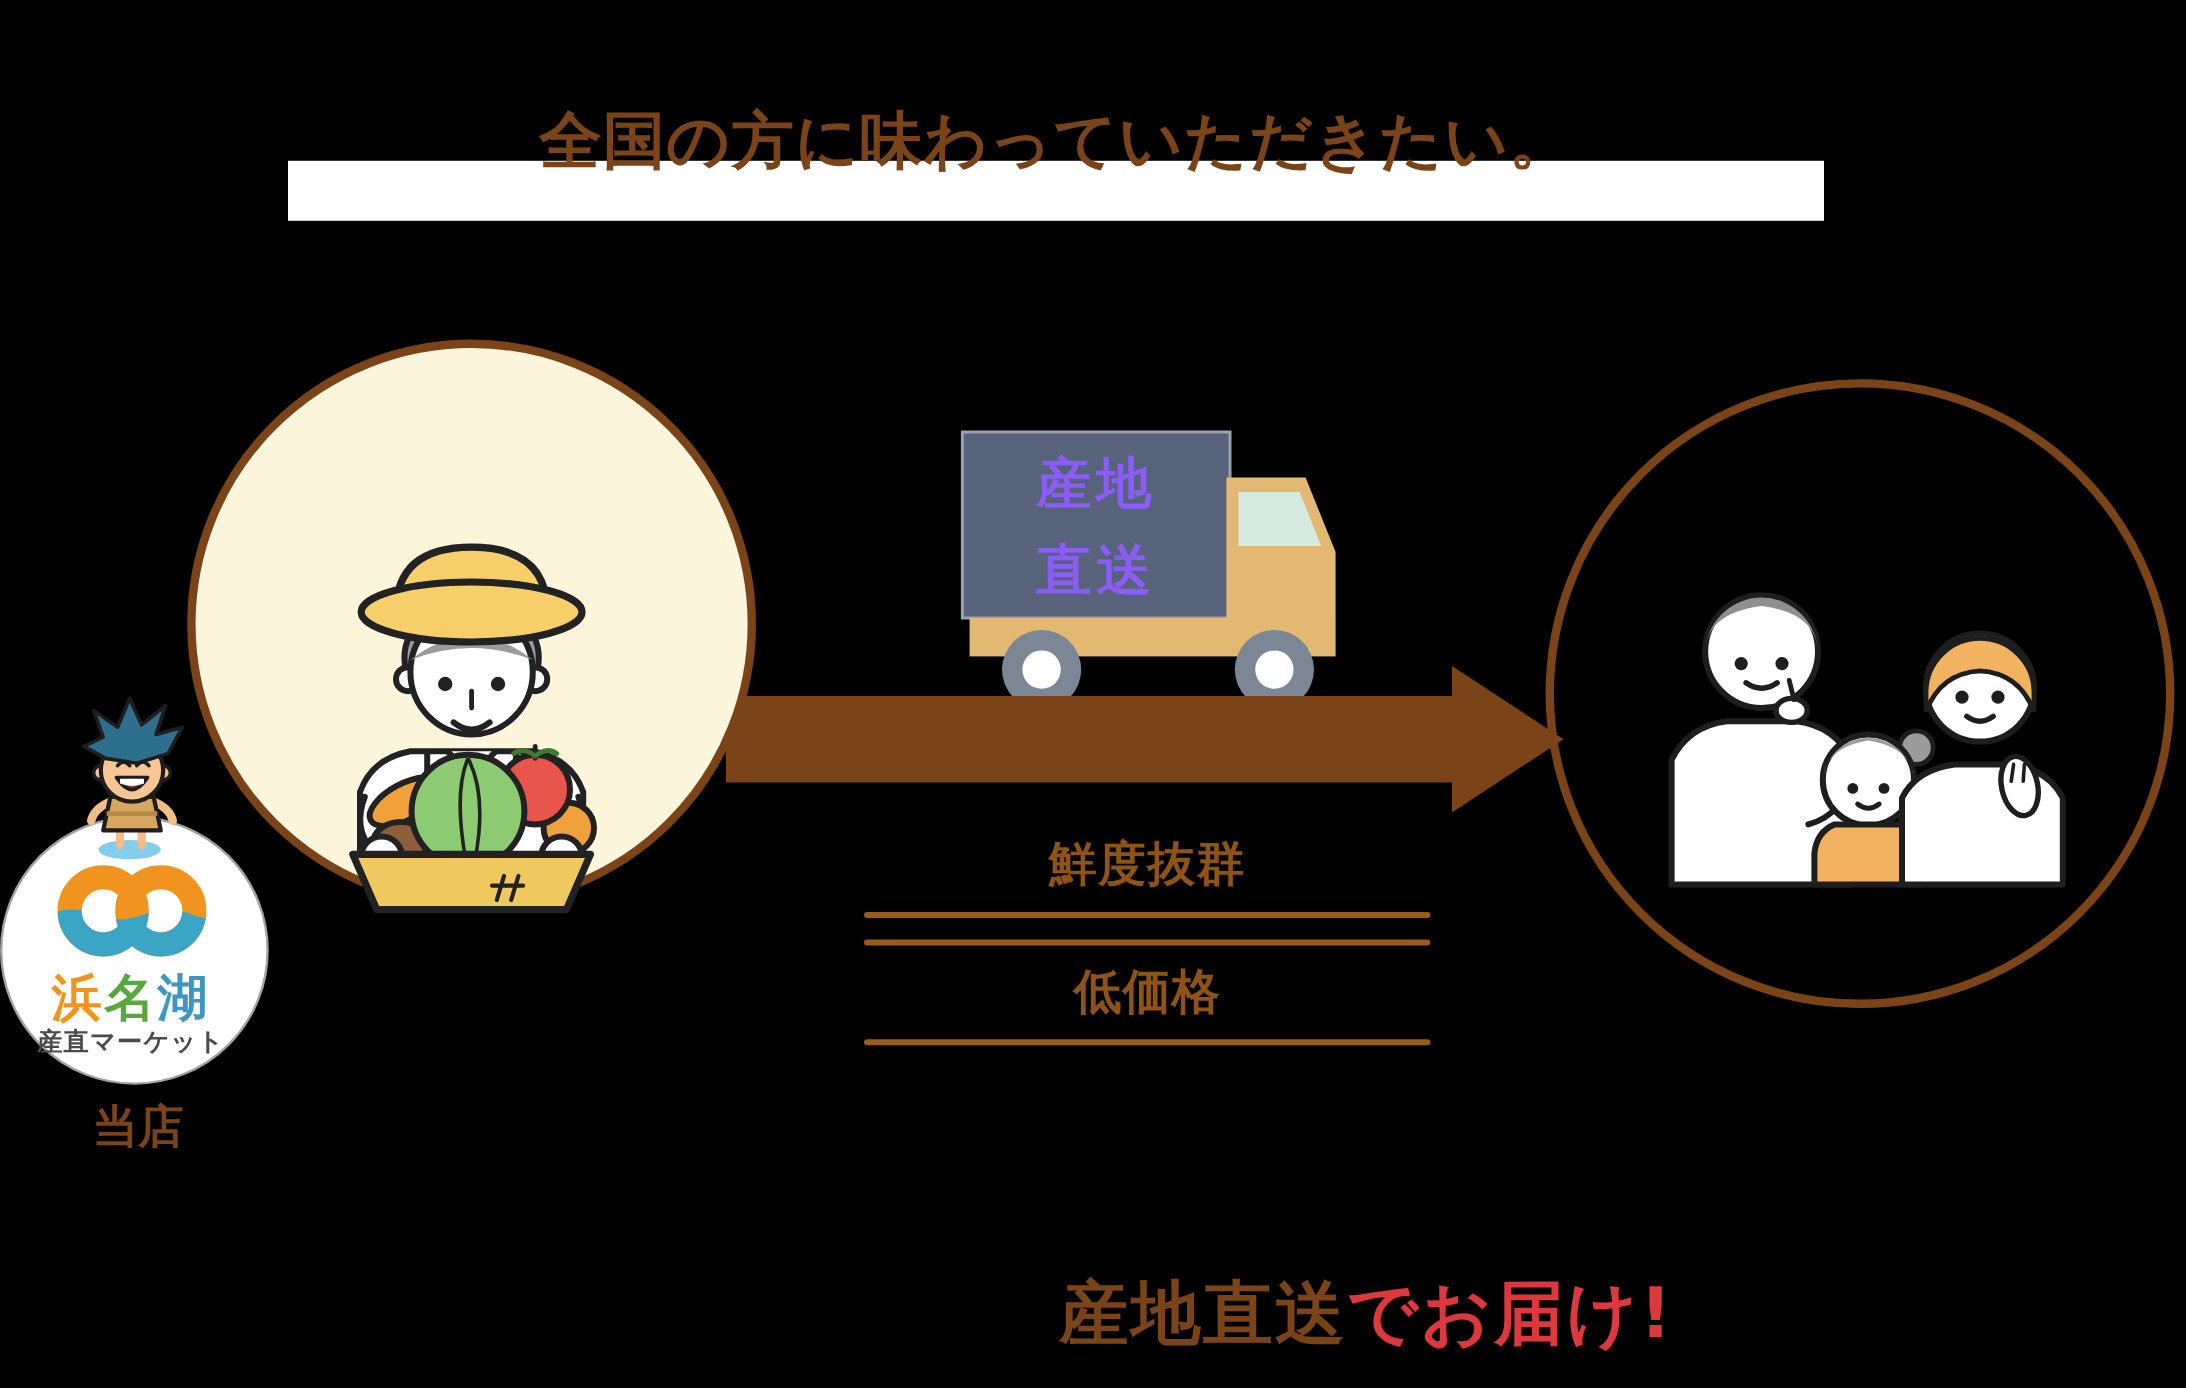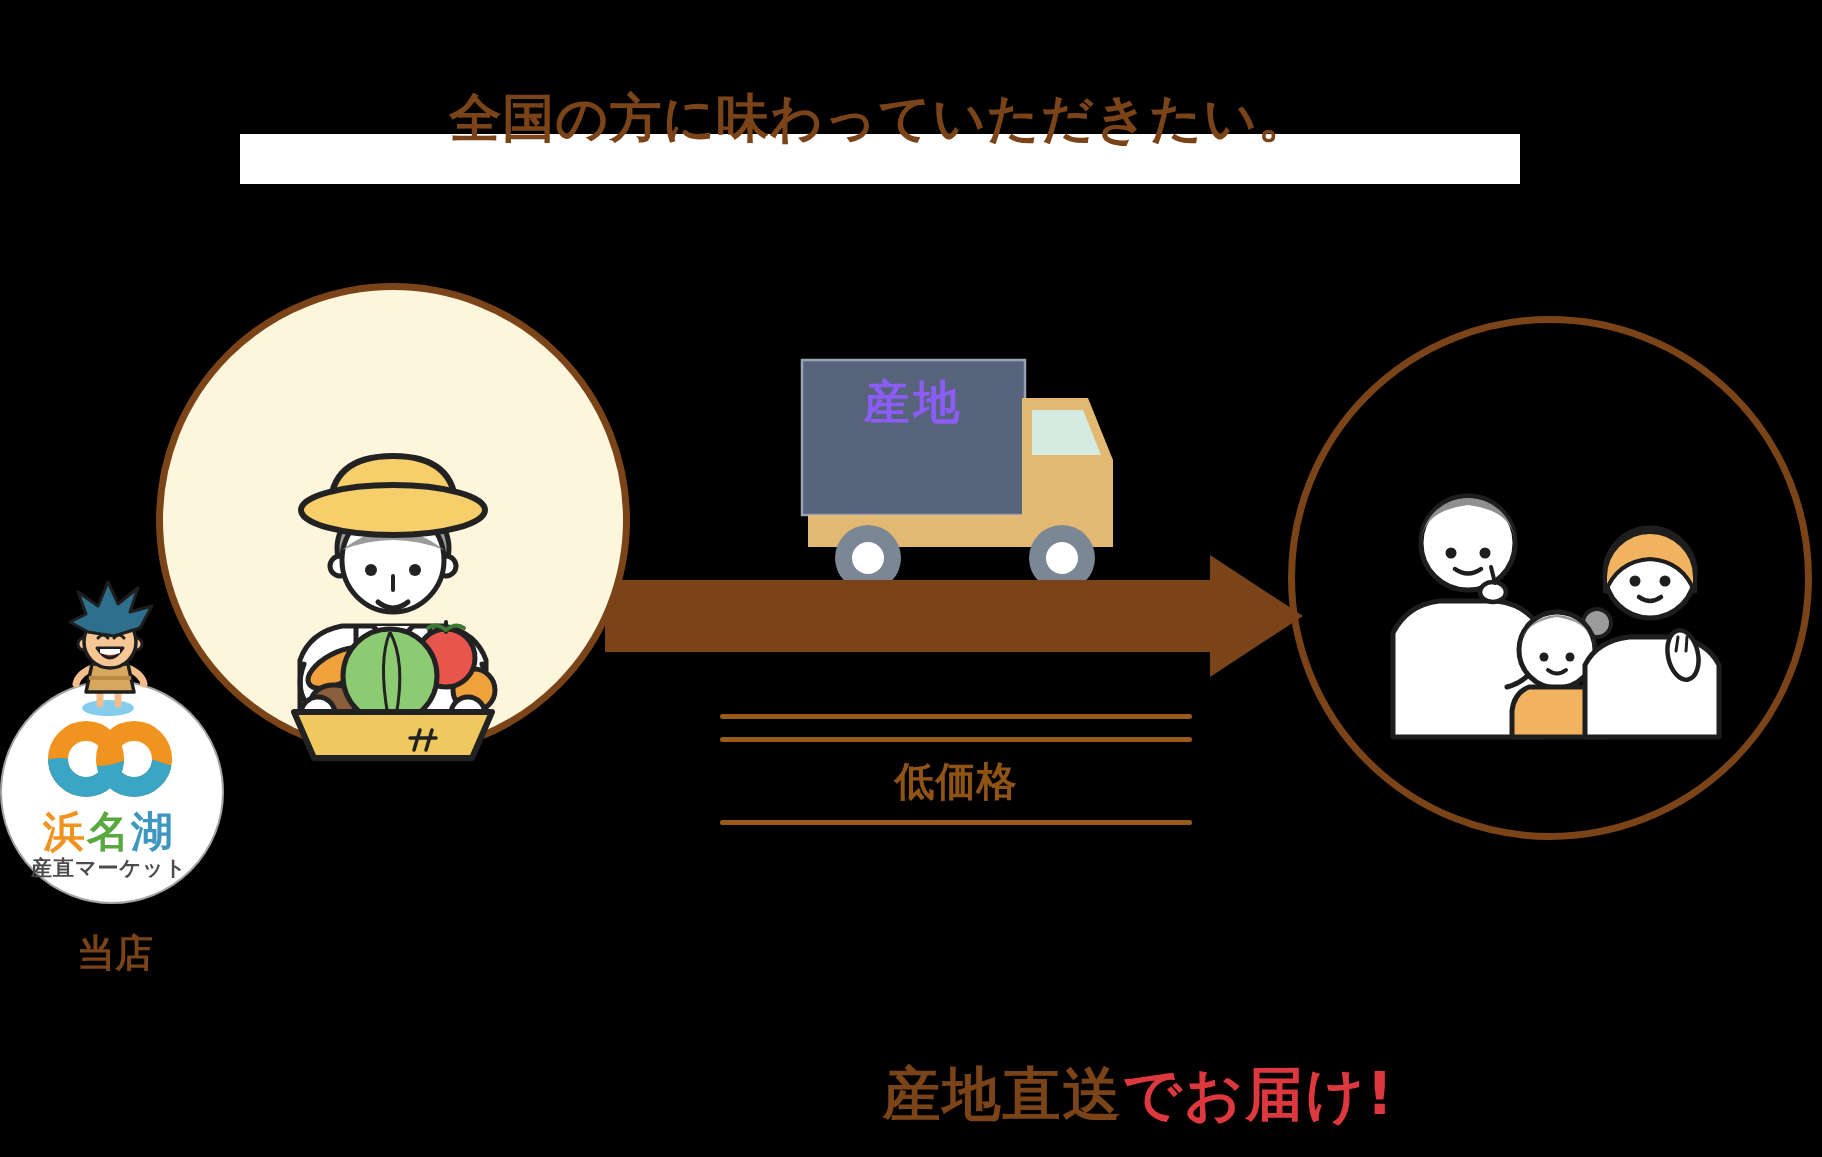--- a/index.html
+++ b/index.html
@@ -34,21 +34,21 @@
     position:absolute;left:0;top:122px;width:214px;text-align:center;
     font-size:42px;font-weight:bold;letter-spacing:2px;white-space:nowrap;
   }
   .logo-c1{color:#F0941F;} .logo-c2{color:#57A83F;} .logo-c3{color:#3E97C0;}
   #logo-subtitle{
     position:absolute;left:0;top:172px;width:214px;text-align:center;
     font-size:21px;font-weight:bold;color:#4B4B4B;letter-spacing:1px;white-space:nowrap;
   }
   #shop-label{
     left:30px;top:914px;width:170px;text-align:center;
-    font-size:38px;font-weight:bold;color:#7A4418;z-index:7;margin-top:14px;
+    font-size:38px;font-weight:bold;color:#7A4418;z-index:7;
   }
 
   
   #truck-svg{left:795px;top:350px;width:335px;height:250px;z-index:2;}
   #truck-label{
     left:802px;top:366px;width:223px;text-align:center;z-index:3;
     font-size:46px;line-height:73px;font-weight:bold;color:#8b5cf6;letter-spacing:4px;
   }
   #arrow-svg{left:590px;top:540px;width:730px;height:160px;z-index:3;}
 
@@ -129,20 +129,21 @@
     <polygon points="237,60 288,60 306,105 237,105" fill="#D5EBE2"></polygon>
     <g>
       <circle cx="73" cy="208" r="33" fill="#7C8796"></circle>
       <circle cx="73" cy="208" r="16" fill="#ffffff"></circle>
       <circle cx="267" cy="208" r="33" fill="#7C8796"></circle>
       <circle cx="267" cy="208" r="16" fill="#ffffff"></circle>
     </g>
   </svg>
   <div class="abs" id="truck-label">
     <div>産地</div>
+    <div>直送</div>
   </div>
 
   <svg class="abs" id="arrow-svg" viewBox="0 0 730 160">
     <polygon points="15,40 620,40 620,15 713,76 620,137 620,112 15,112" fill="#7A4318"></polygon>
   </svg>
 
   <div class="abs" id="farmer-circle"></div>
   <svg class="abs" id="farmer-svg" viewBox="0 0 310 345">
 
     <path d="M62,242 Q72,214 104,208 L206,208 Q238,214 248,242 L248,302 L62,302 Z" fill="#ffffff" stroke="#222222" stroke-width="5" stroke-linejoin="round"></path>
@@ -217,20 +218,21 @@
       </g>
     </svg>
     <div id="logo-name">
       <span class="logo-c1">浜</span><span class="logo-c2">名</span><span class="logo-c3">湖</span>
     </div>
     <div id="logo-subtitle">産直マーケット</div>
   </div>
   <div class="abs" id="shop-label">当店</div>
 
   <div class="abs" id="features">
+    <div class="feature-item">鮮度抜群</div>
     <div class="feature-line mt17"></div>
     <div class="feature-line mt18"></div>
     <div class="feature-item mt16">低価格</div>
     <div class="feature-line mt16"></div>
   </div>
 
   <div class="abs" id="bottom-title">
     <span class="lead">産地直送</span><span class="emph">でお届け!</span>
   </div>
 

